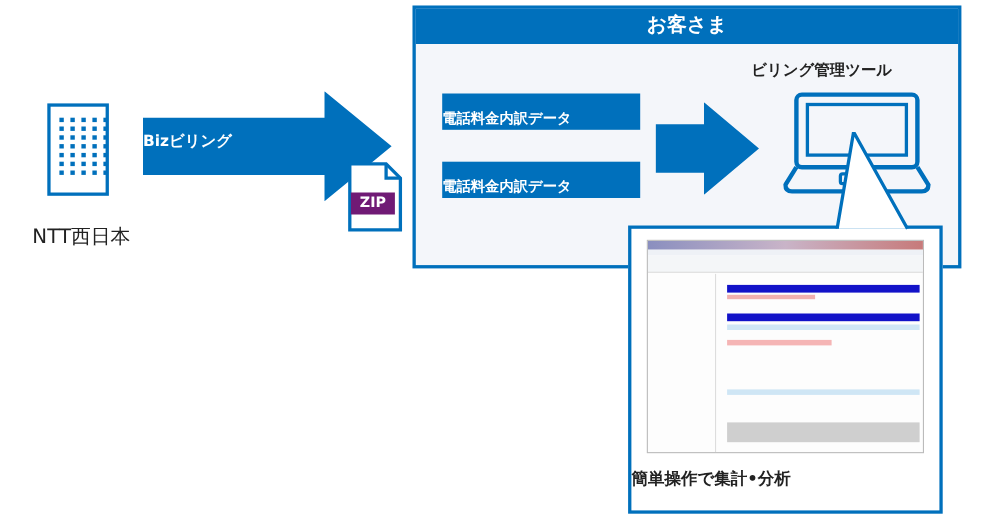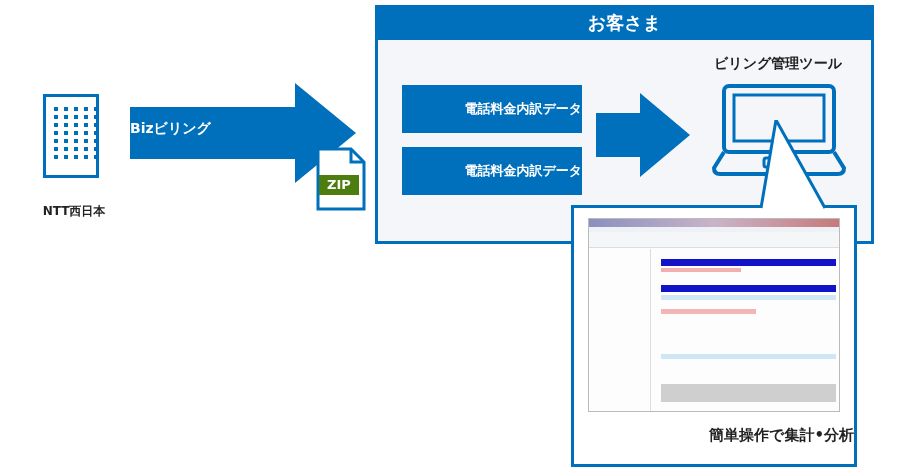--- a/index.html
+++ b/index.html
@@ -1,32 +1,32 @@
 <!DOCTYPE html>
 <html><head>
 <meta charset="utf-8">
 <style>
   *{box-sizing:border-box;margin:0;padding:0}
   body{width:900px;height:470px;background:#fff;position:relative;overflow:hidden;font-family:"DejaVu Sans","Liberation Sans",sans-serif;color:#222}
   .abs{position:absolute}
   .building{left:43px;top:94px;width:56px;height:84px;border:3px solid #0070bc;background:#fff}
   .dots{position:absolute;left:8px;top:10px;display:grid;grid-template-columns:repeat(5,6px);grid-gap:4px 4px}
   .dots span{width:4px;height:4px;background:#0070bc;display:block}
-  .ntt-label{left:24px;top:203px;width:100px;text-align:center;font-size:12px;font-weight:bold}
+  .ntt-label{left:24px;top:203px;width:100px;text-align:center;font-size:18px;font-weight:normal}
   .arrow1{left:130px;top:83px}
   .arrow1-label{left:130px;top:120px;width:170px;color:#fff;font-weight:bold;font-size:14px}
   .zip{left:315px;top:146px}
-  .zip-label{left:319px;top:175px;width:40px;height:20px;background:#4d7c0f;color:#fff;font-weight:bold;font-size:13px;text-align:center;line-height:20px}
+  .zip-label{left:319px;top:175px;width:40px;height:20px;background:#701a75;color:#fff;font-weight:bold;font-size:13px;text-align:center;line-height:20px}
   .cust{left:375px;top:5px;width:499px;height:239px;border:3px solid #0070bc;background:#f4f6fa}
   .cust-head{left:0;top:0;width:100%;height:32px;background:#0070bc;color:#fff;font-weight:bold;font-size:18px;text-align:center;line-height:30px}
-  .dbox{width:180px;height:48px;background:#0070bc;color:#fff;font-weight:bold;font-size:13px;text-align:right;line-height:48px}
-  .tool-label{left:683px;top:55px;width:190px;text-align:center;font-size:14px;font-weight:bold;color:#222}
+  .dbox{width:180px;height:33px;background:#0070bc;color:#fff;font-weight:bold;font-size:13px;text-align:left;line-height:48px}
+  .tool-label{left:683px;top:55px;width:190px;font-size:14px;font-weight:bold;color:#222}
   .callout{left:571px;top:205px;width:286px;height:262px;border:3px solid #0070bc;background:#fff}
   .shot{left:14px;top:10px;width:252px;height:194px;border:1px solid #bbb;background:#fdfdfd;overflow:hidden}
-  .callout-caption{left:0;top:218px;width:100%;text-align:right;font-size:15px;font-weight:bold;color:#222}
+  .callout-caption{left:0;top:218px;width:100%;text-align:left;font-size:15px;font-weight:bold;color:#222}
 </style>
 </head>
 <body>
 
 <div class="abs building">
   <div class="dots" id="dots">
       <span></span>
       <span></span>
       <span></span>
       <span></span>

